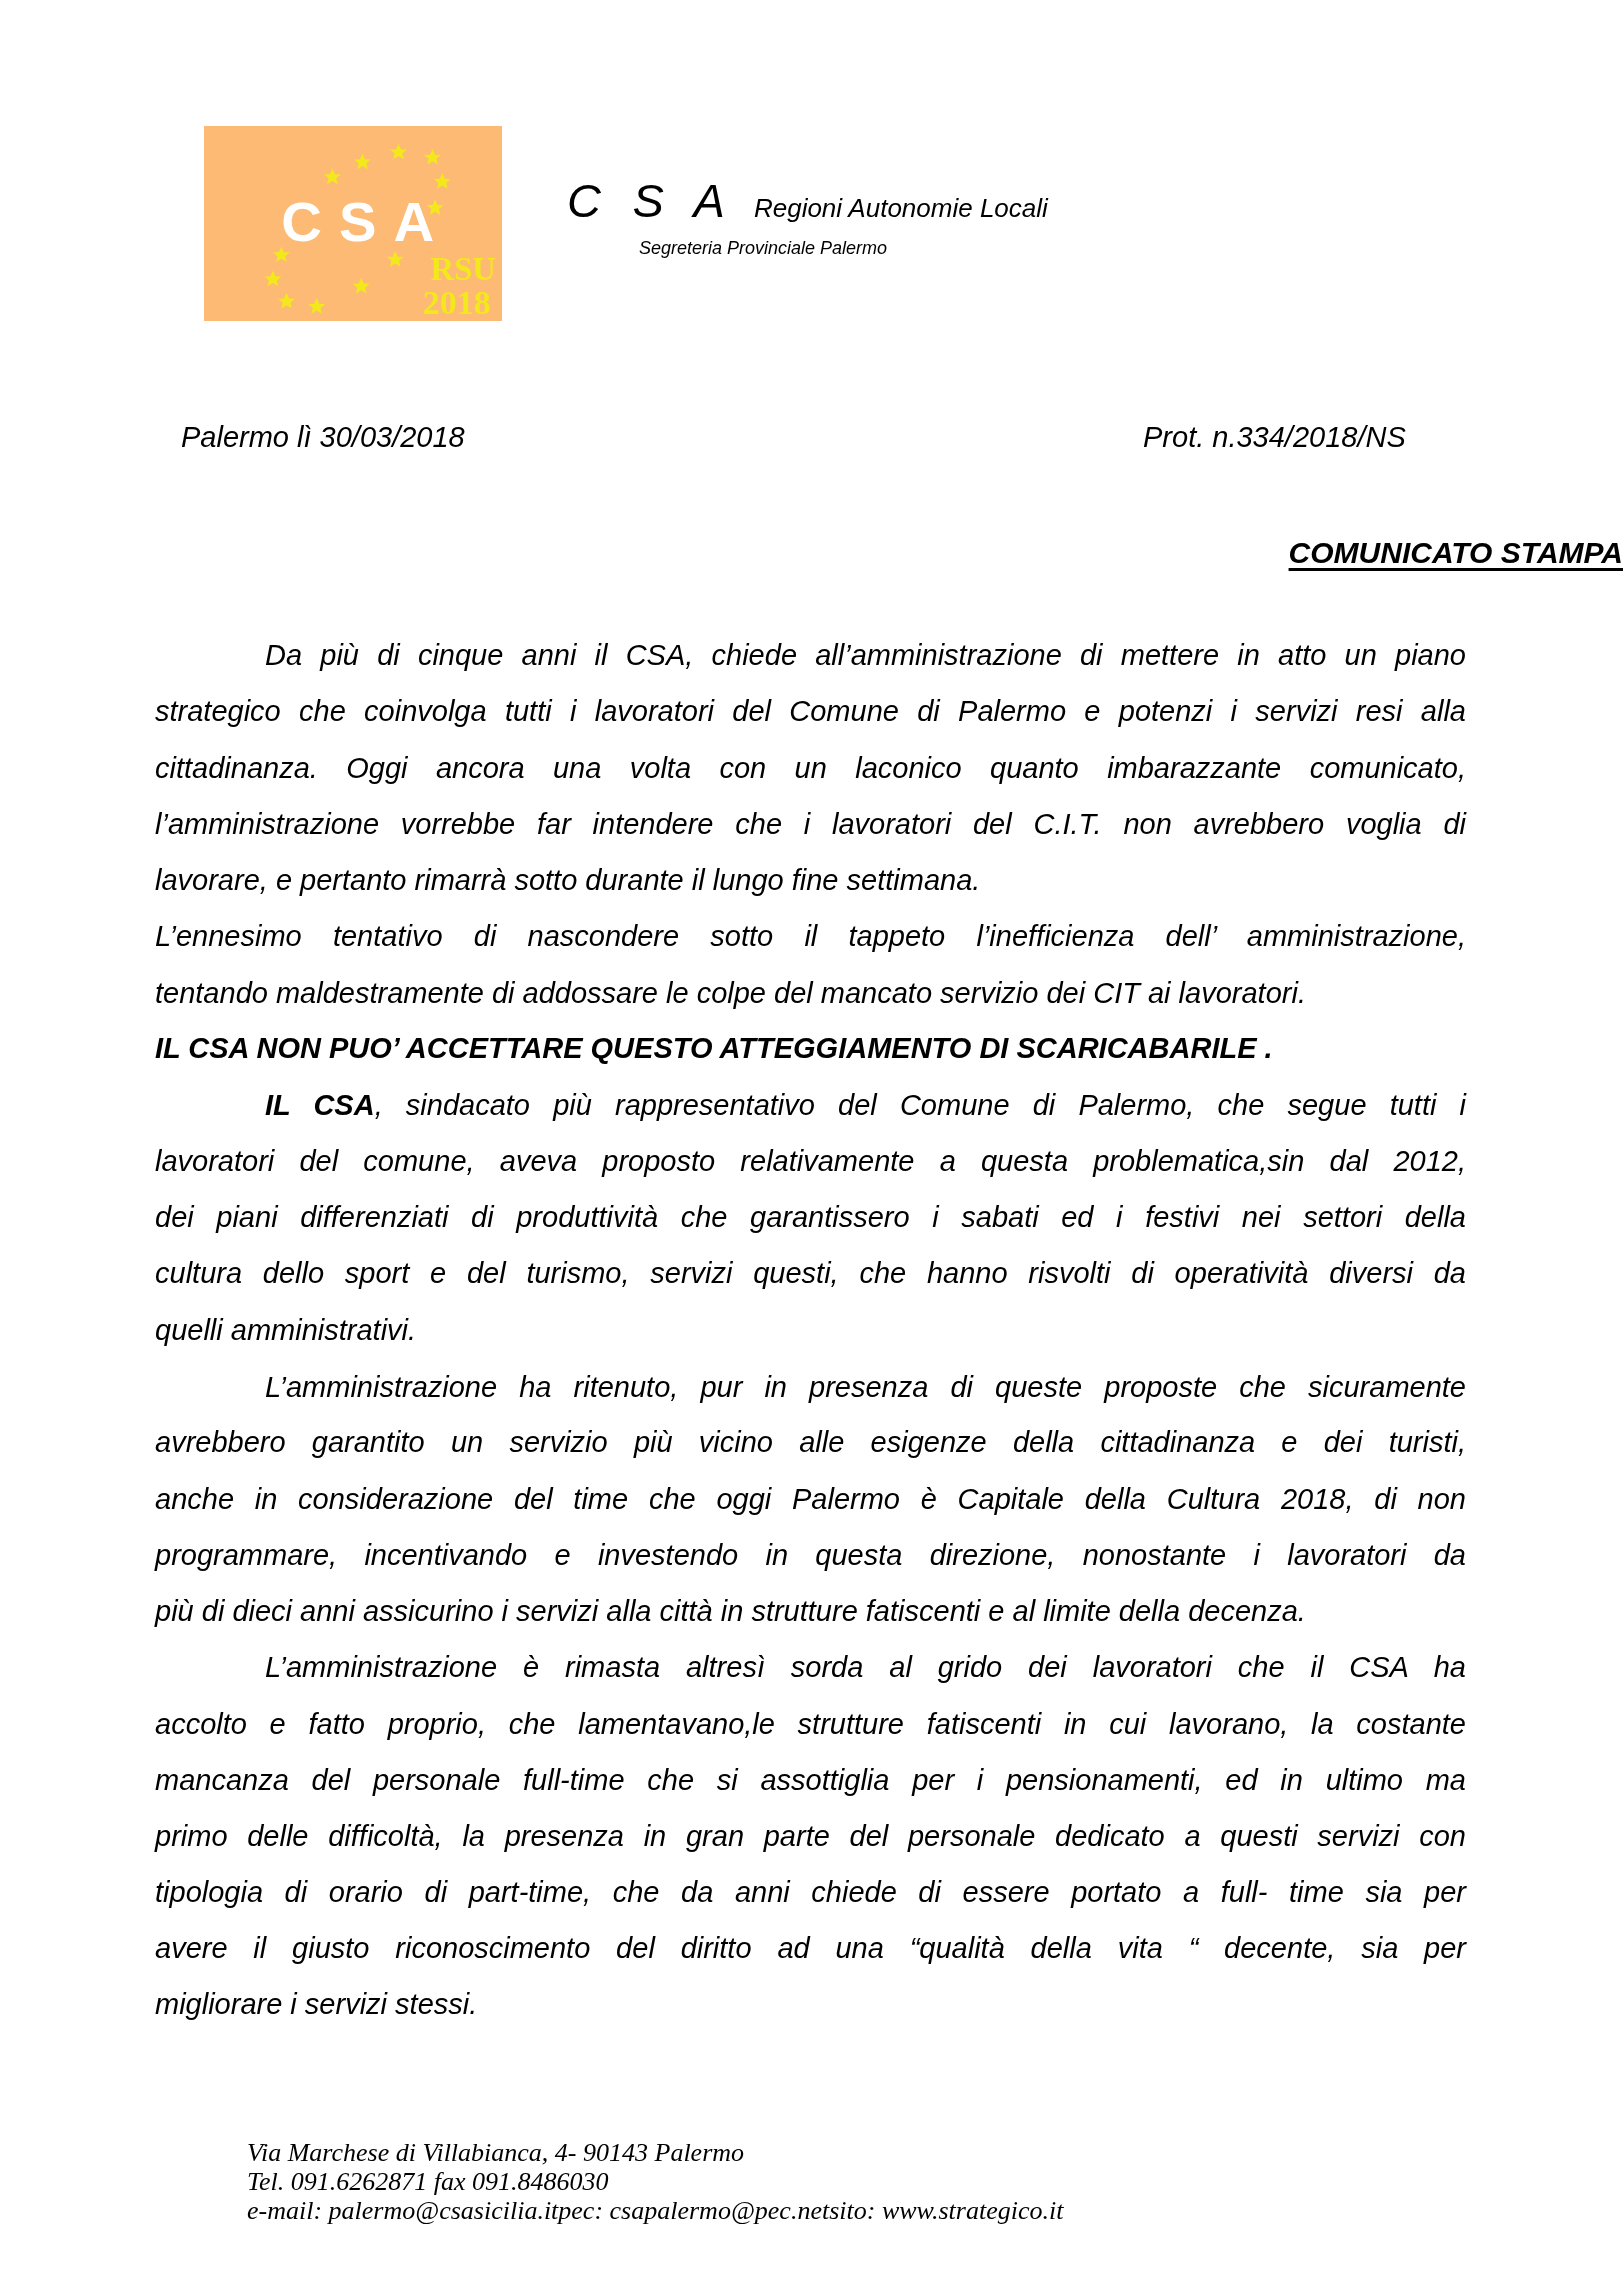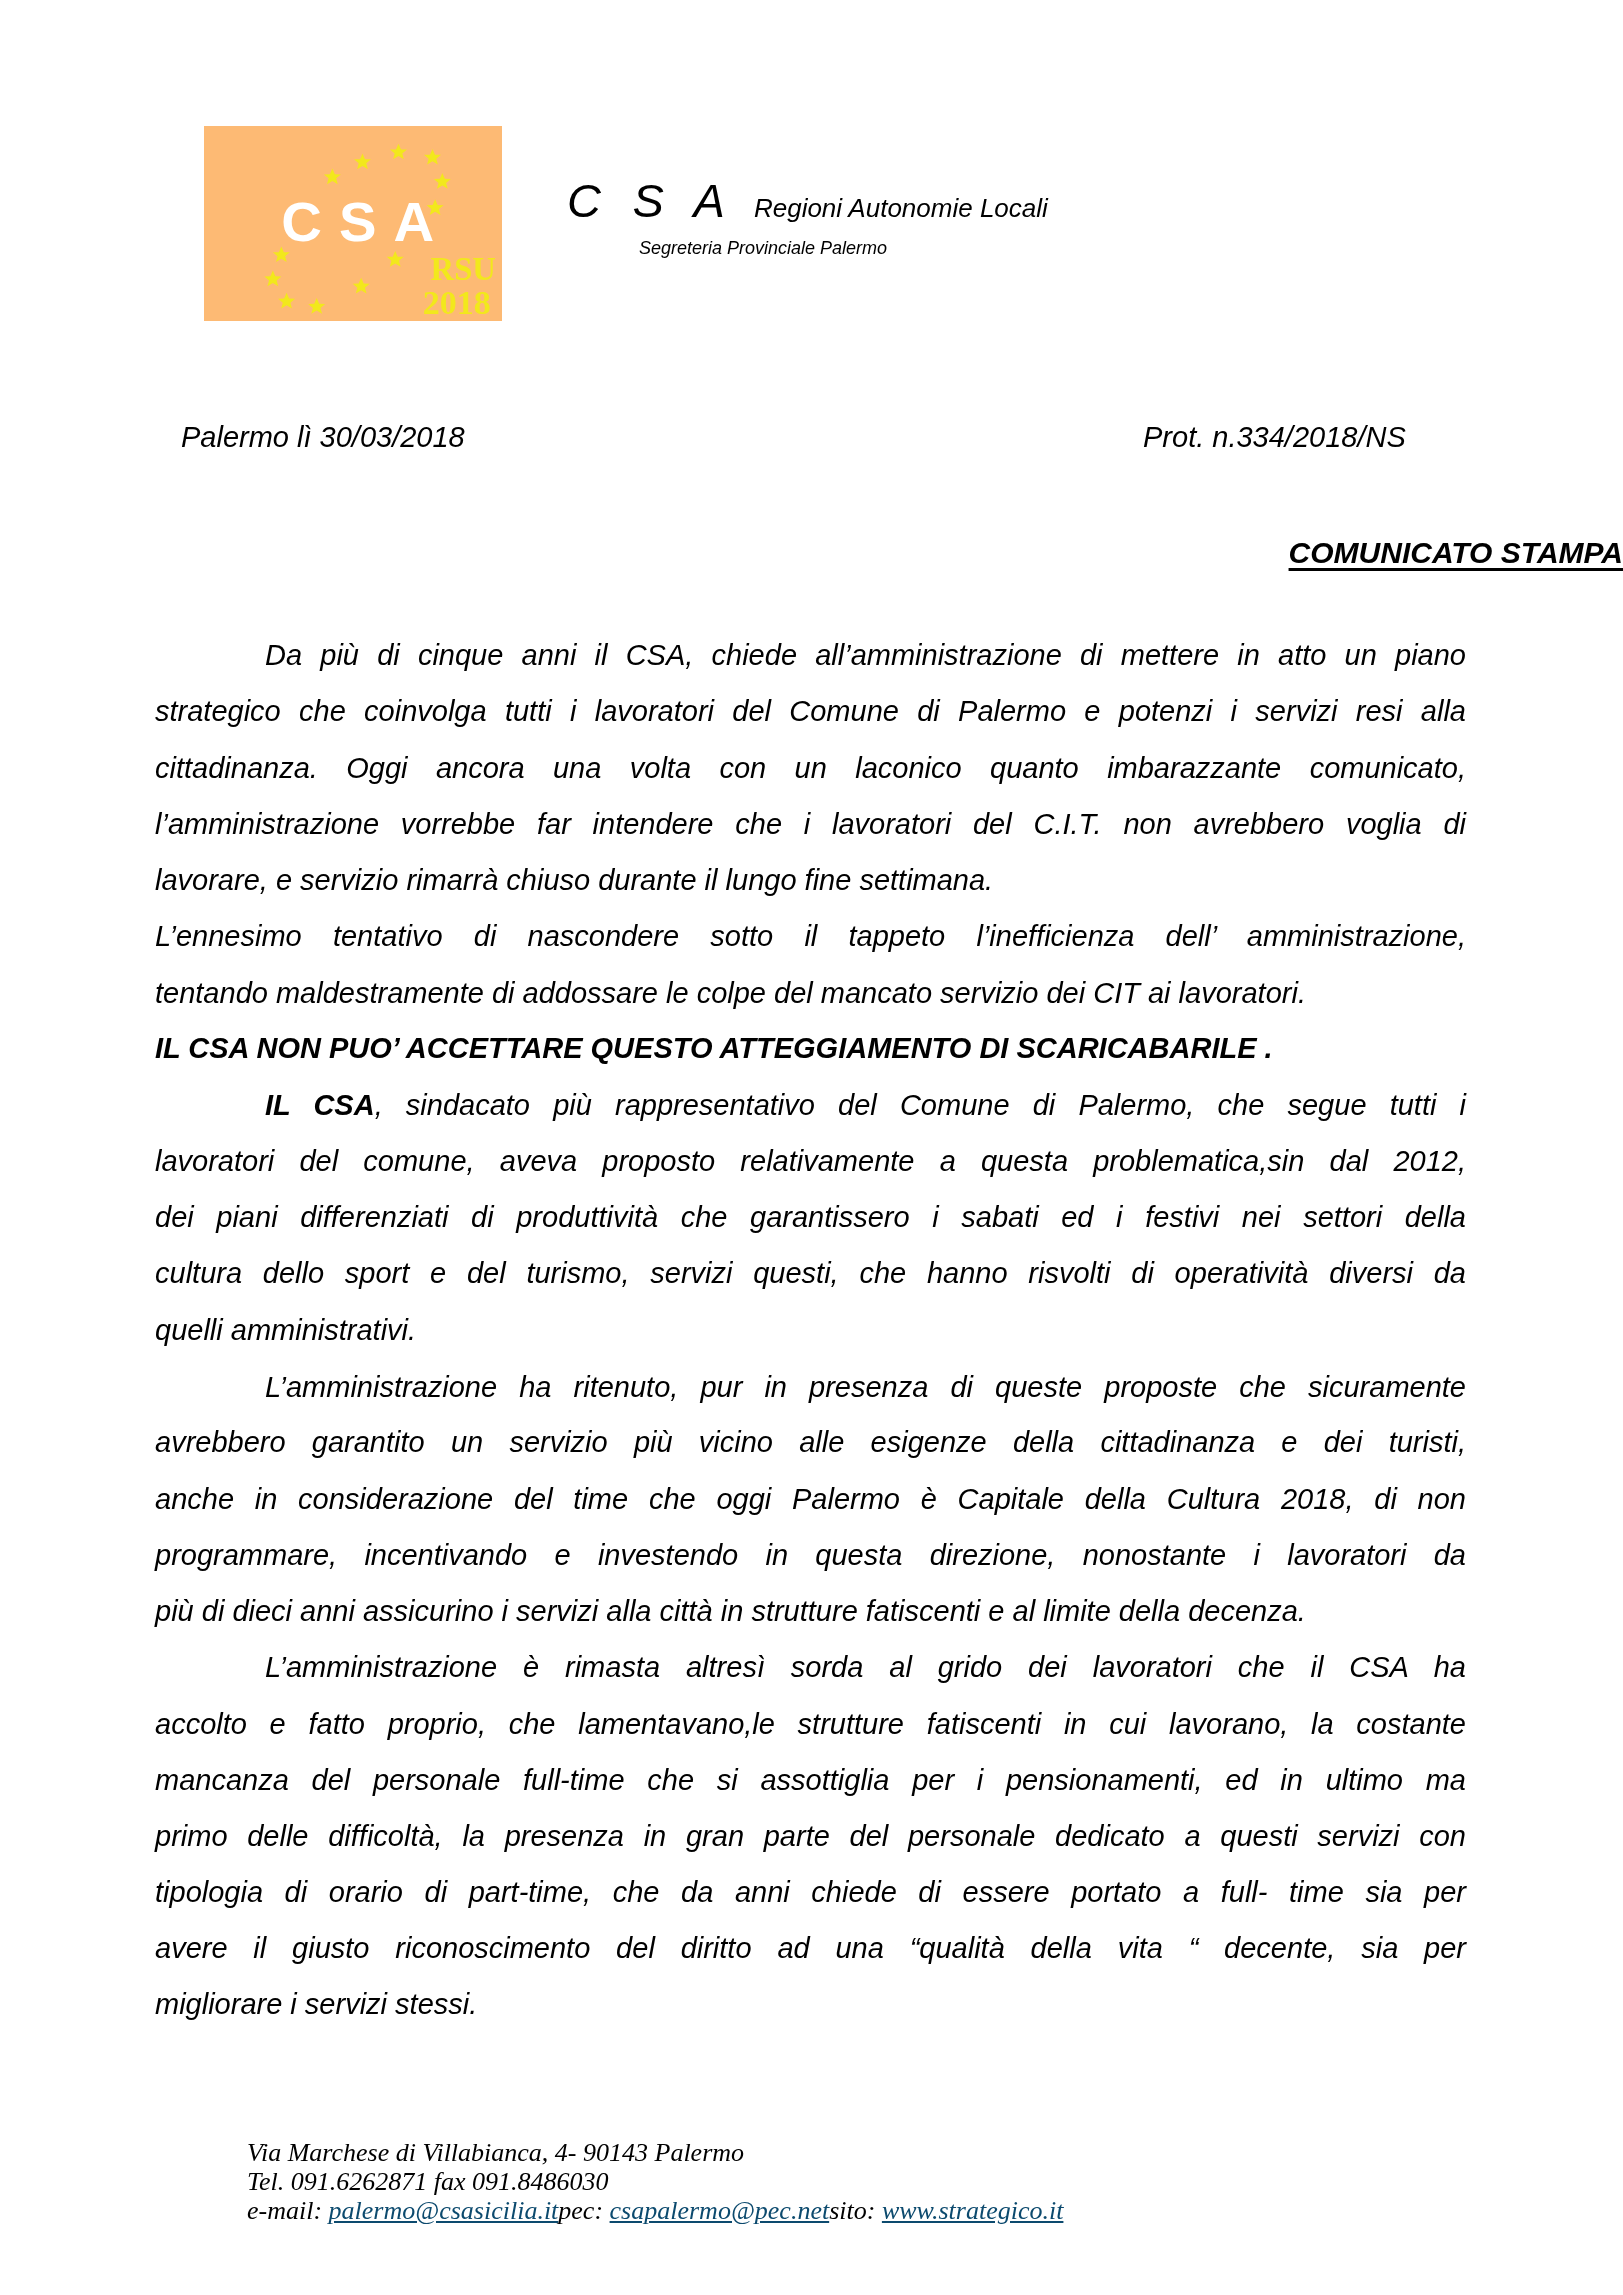--- a/index.html
+++ b/index.html
@@ -37,21 +37,21 @@
           text-align-last: justify; }
   .line.indent { left: 110px; width: 1201px; }
   .line.last { text-align-last: left; }
   .line .b { font-weight: bold; }
   .line.bold-line { font-weight: bold; text-align-last: left; }
 
   
   .footer { position: absolute; left: 247px; top: 2138px; font-family: "Liberation Serif", serif;
             font-style: italic; font-size: 26px; line-height: 29px; color: #000; }
   .footer div { white-space: nowrap; }
-  .footer a { color: #0c4a6e; text-decoration: underline; }
+  .footer a { color: #000000; }
 </style>
 </head>
 <body>
 
 <div class="logo">
   <svg width="298" height="195" viewBox="0 0 455 298">
     <defs>
       <polygon id="star" points="0,-13 3.8,-4.2 13,-4 5.8,2 8.2,11 0,6 -8.2,11 -5.8,2 -13,-4 -3.8,-4.2" fill="#f2e81c"></polygon>
     </defs>
     <g>
@@ -86,21 +86,21 @@
 <div class="title">
   <span>COMUNICATO STAMPA</span>
 </div>
 
 <div class="body-text">
 
   <div class="line indent" style="top:636px">Da più di cinque anni il CSA, chiede all’amministrazione di  mettere in atto un piano</div>
   <div class="line" style="top:692px">strategico che coinvolga tutti i lavoratori del Comune di Palermo e potenzi i servizi resi alla</div>
   <div class="line" style="top:749px">cittadinanza. Oggi ancora una volta con un laconico quanto imbarazzante comunicato,</div>
   <div class="line" style="top:805px">l’amministrazione vorrebbe far intendere che i lavoratori del C.I.T. non avrebbero voglia di</div>
-  <div class="line last" style="top:861px">lavorare, e servizio rimarrà chiuso durante il lungo fine settimana.</div>
+  <div class="line last" style="top:861px">lavorare, e pertanto rimarrà sotto durante il lungo fine settimana.</div>
 
   <div class="line" style="top:917px">L’ennesimo tentativo di nascondere sotto il tappeto l’inefficienza dell’ amministrazione,</div>
   <div class="line last" style="top:974px">tentando maldestramente di addossare le colpe del mancato servizio dei CIT ai lavoratori.</div>
 
   <div class="line bold-line" style="top:1029px">IL CSA NON PUO’  ACCETTARE QUESTO ATTEGGIAMENTO DI SCARICABARILE .</div>
 
   <div class="line indent" style="top:1086px; text-align-last: justify;">
     <span class="b">IL CSA</span><span>, sindacato più rappresentativo del Comune di Palermo, che segue tutti i</span>
   </div>
   <div class="line" style="top:1142px">lavoratori del comune, aveva proposto relativamente a questa problematica,sin dal 2012,</div>

